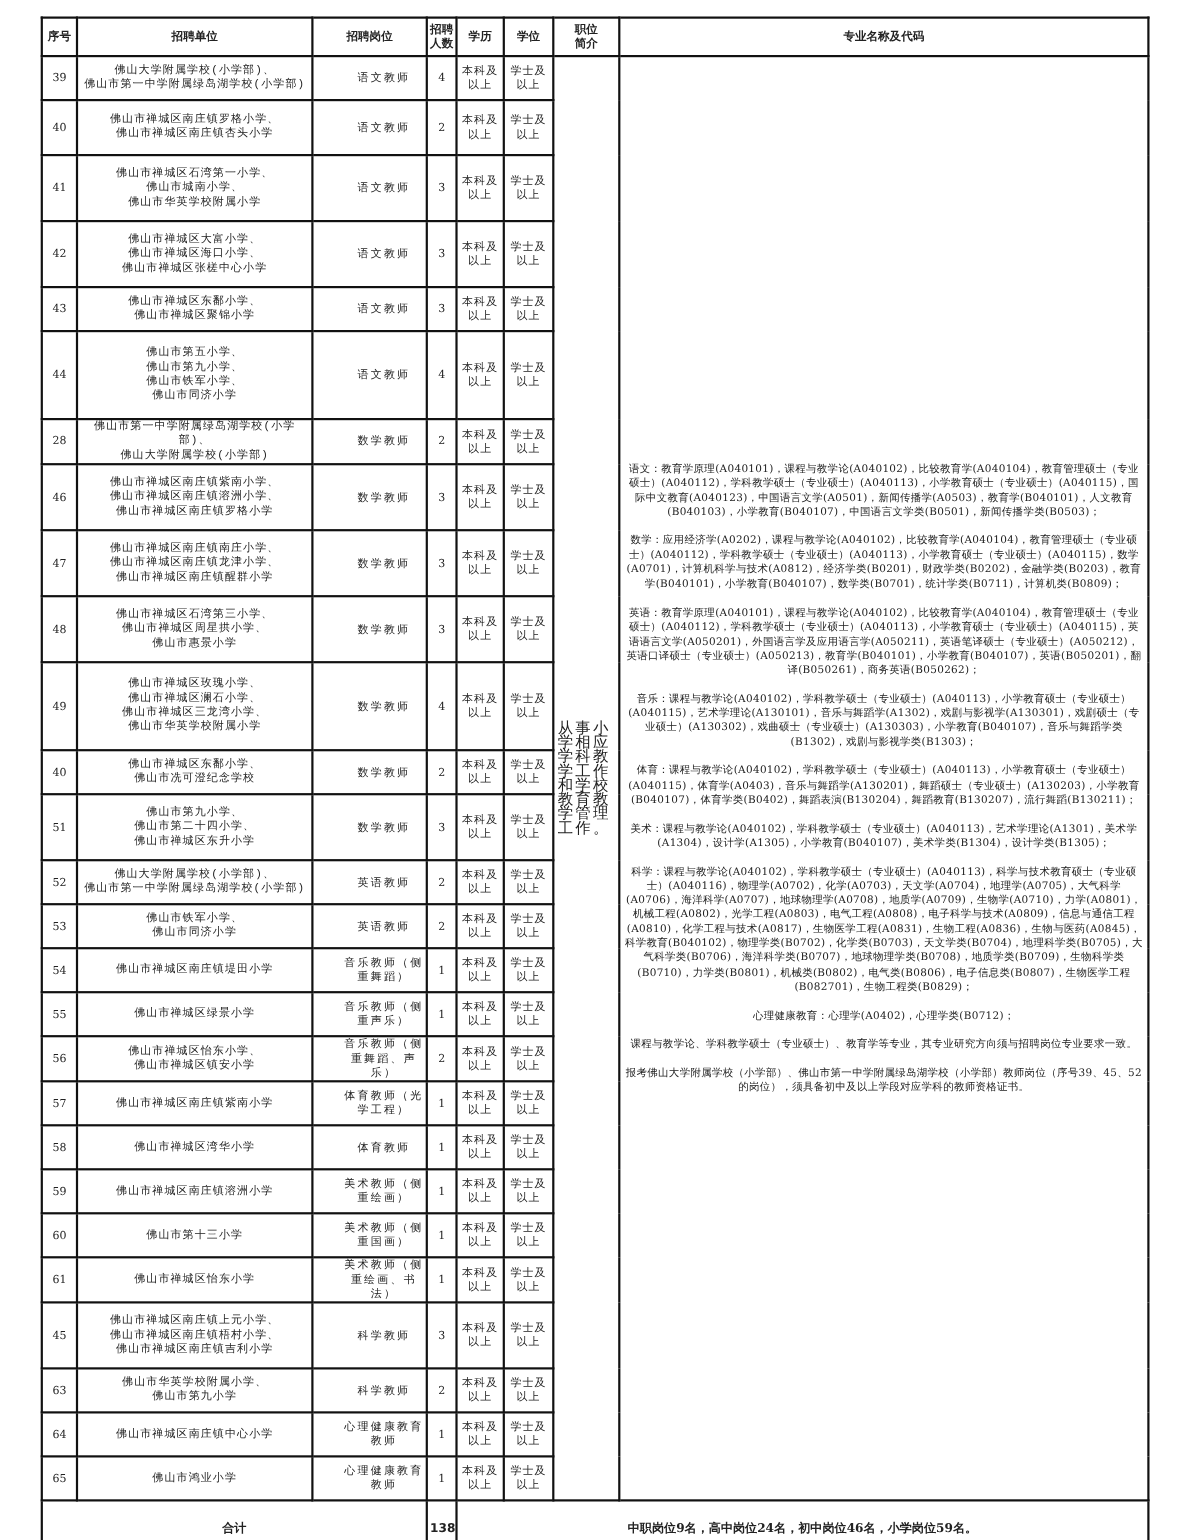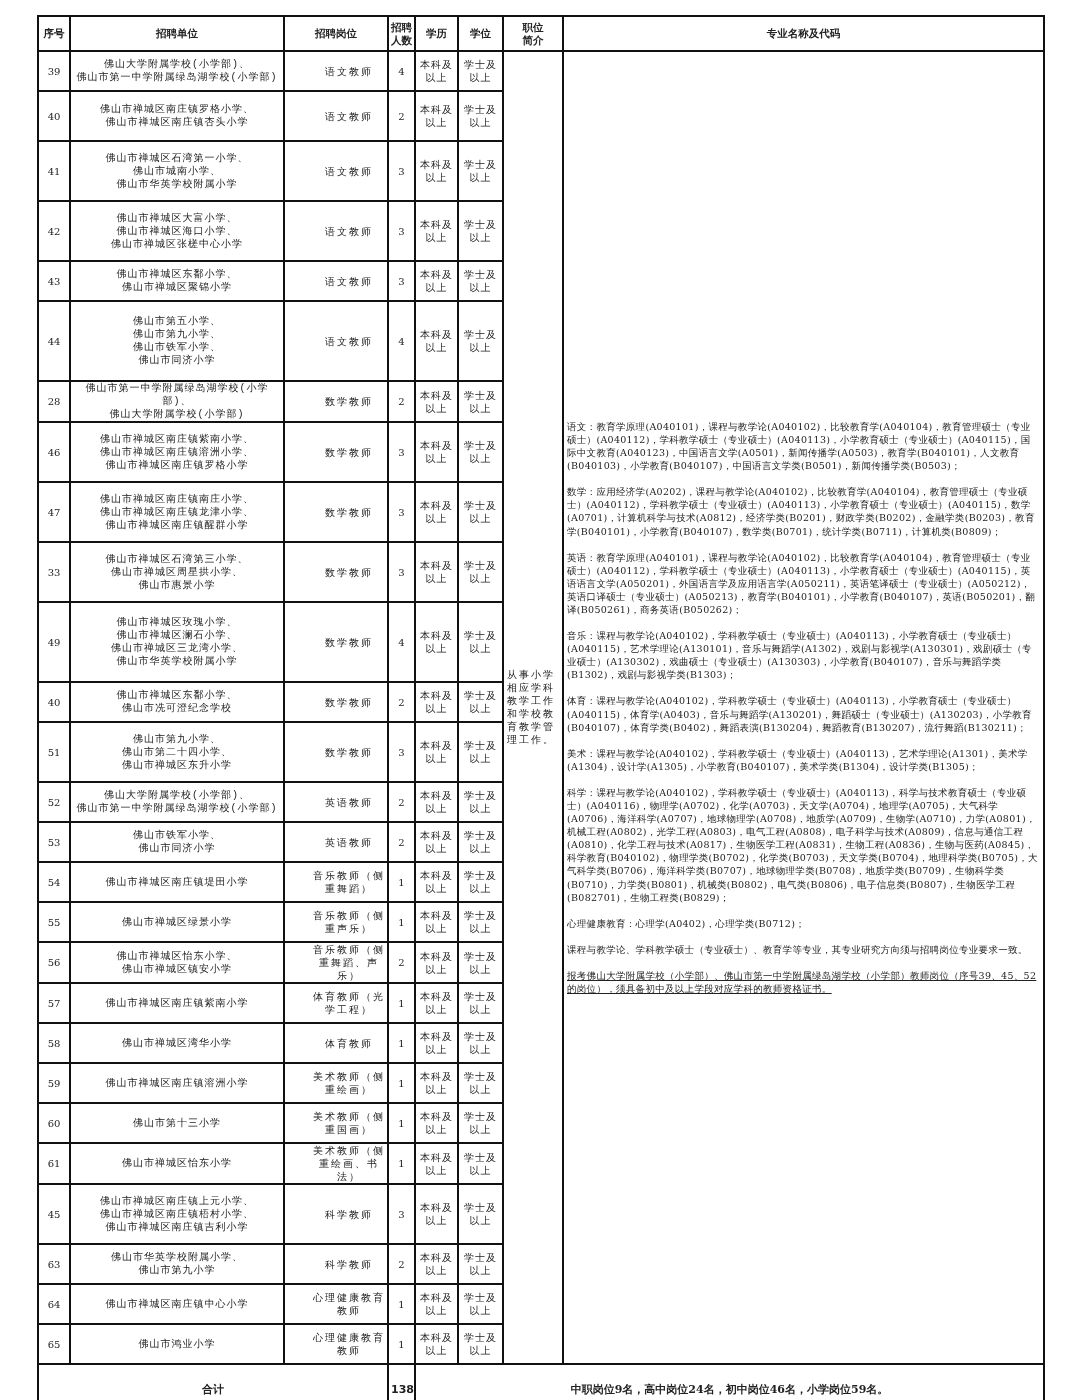--- a/index.html
+++ b/index.html
@@ -8,26 +8,26 @@
     .page { position: absolute; left: 37px; top: 15px; width: 1006px; }
     table { border-collapse: collapse; width: 1006px; table-layout: fixed; }
     td, th { border: 2px solid #111; text-align: center; vertical-align: middle;
              padding: 0 2px; font-size: 10px; line-height: 13px; }
     th { font-weight: bold; height: 33px; font-size: 10.5px; line-height: 13px; }
     .seq { font-size: 10px; }
     .unit { white-space: pre-line; letter-spacing: 1px; font-family: Liberation Mono, monospace; }
     .post { letter-spacing: 2px; padding-left: 28px; }
     .count { font-size: 10px; }
     .edu, .deg { letter-spacing: 1px; }
-    .intro { vertical-align: middle; text-align: left; font-size: 10px; line-height: 13px;
-             letter-spacing: 2px; padding: 0 3px; font-family: Liberation Mono, monospace; }
-    .majors { vertical-align: middle; text-align: left; padding: 0 3px;
+    .intro { vertical-align: middle; text-align: left; font-size: 14px; line-height: 13px;
+             letter-spacing: 2px; padding: 0 3px; }
+    .majors { vertical-align: middle; text-align: center; padding: 0 3px;
               font-size: 9.5px; line-height: 13.1px; letter-spacing: 0.3px; }
     .majors p { margin: 0 0 13px 0; }
-    .majors p:last-child { margin-bottom: 0; text-decoration: underline; }
+    .majors p:last-child { margin-bottom: 0; }
     .total-label { font-weight: bold; font-size: 11px; height: 48px; }
     .total-num { font-weight: bold; font-size: 11px; font-family: "DejaVu Sans", sans-serif; }
     .total-summary { font-weight: bold; font-size: 11px; }
   </style>
 </head>
 <body>
 
 <div class="page">
   <table>
     <colgroup>
@@ -149,21 +149,21 @@
           <td class="seq">47</td>
           <td class="unit">佛山市禅城区南庄镇南庄小学、
 佛山市禅城区南庄镇龙津小学、
 佛山市禅城区南庄镇醒群小学</td>
           <td class="post">数学教师</td>
           <td class="count">3</td>
           <td class="edu">本科及以上</td>
           <td class="deg">学士及以上</td>
         </tr>
         <tr style="height: 60px;">
-          <td class="seq">33</td>
+          <td class="seq">48</td>
           <td class="unit">佛山市禅城区石湾第三小学、
 佛山市禅城区周星拱小学、
 佛山市惠景小学</td>
           <td class="post">数学教师</td>
           <td class="count">3</td>
           <td class="edu">本科及以上</td>
           <td class="deg">学士及以上</td>
         </tr>
         <tr style="height: 80px;">
           <td class="seq">49</td>

